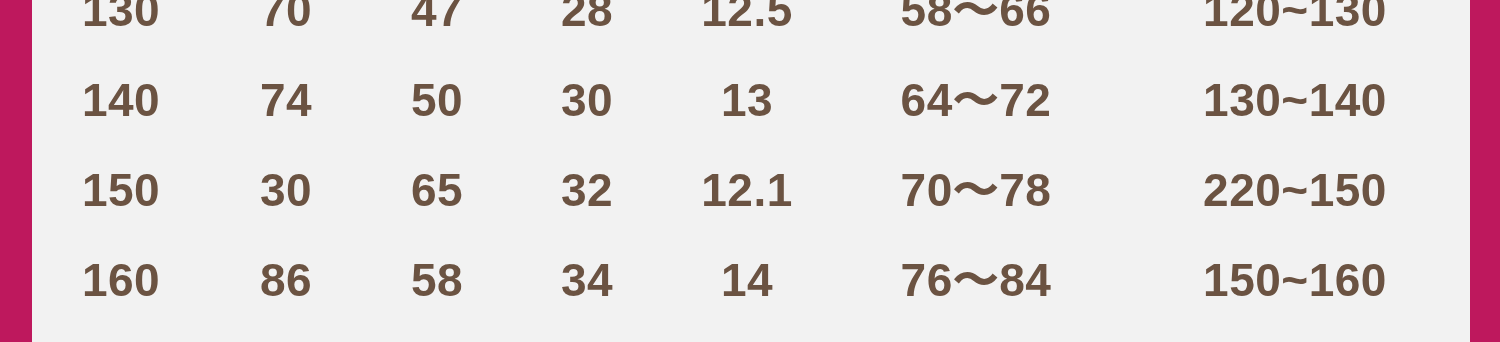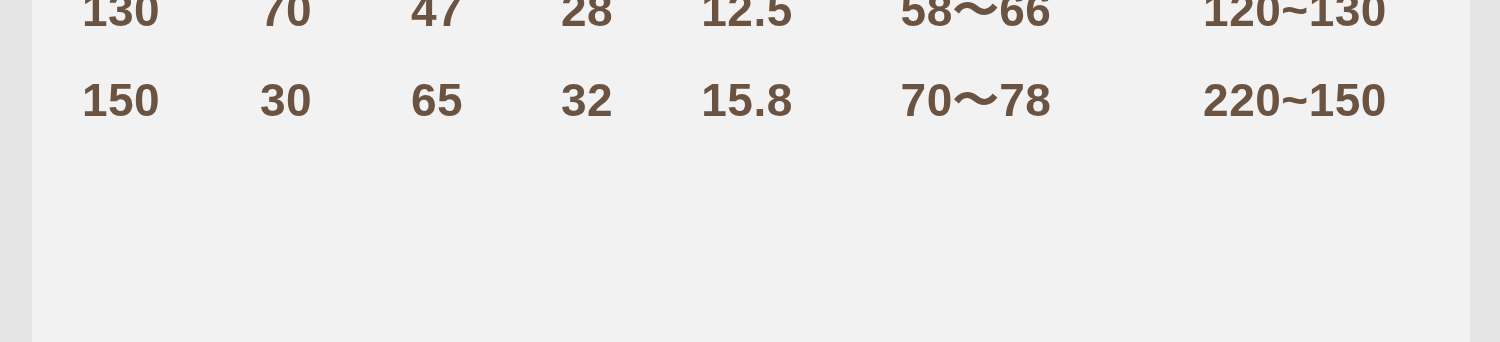--- a/index.html
+++ b/index.html
@@ -12,21 +12,21 @@
     height: 342px;
     background: #fffef7;
     font-family: "Liberation Sans", sans-serif;
     overflow: hidden;
   }
 
   #page {
     position: relative;
     width: 1500px;
     height: 342px;
-    background: #e5e5e5;
+    background: #be185d;
     overflow: hidden;
   }
 
   
   #table-panel {
     position: absolute;
     left: 32px;
     top: 0;
     width: 1438px;
     height: 342px;
@@ -93,28 +93,46 @@
         <tr class="row-clipped">
           <td>130</td>
           <td>70</td>
           <td>47</td>
           <td>28</td>
           <td>12.5</td>
           <td>58〜66</td>
           <td>120~130</td>
         </tr>
 
+        <tr>
+          <td>140</td>
+          <td>74</td>
+          <td>50</td>
+          <td>30</td>
+          <td>13</td>
+          <td>64〜72</td>
+          <td>130~140</td>
+        </tr>
 
         <tr>
           <td>150</td>
           <td>30</td>
           <td>65</td>
           <td>32</td>
-          <td>15.8</td>
+          <td>12.1</td>
           <td>70〜78</td>
           <td>220~150</td>
         </tr>
 
+        <tr>
+          <td>160</td>
+          <td>86</td>
+          <td>58</td>
+          <td>34</td>
+          <td>14</td>
+          <td>76〜84</td>
+          <td>150~160</td>
+        </tr>
 
       </tbody>
     </table>
   </div>
 </div>
 
 </body></html>

